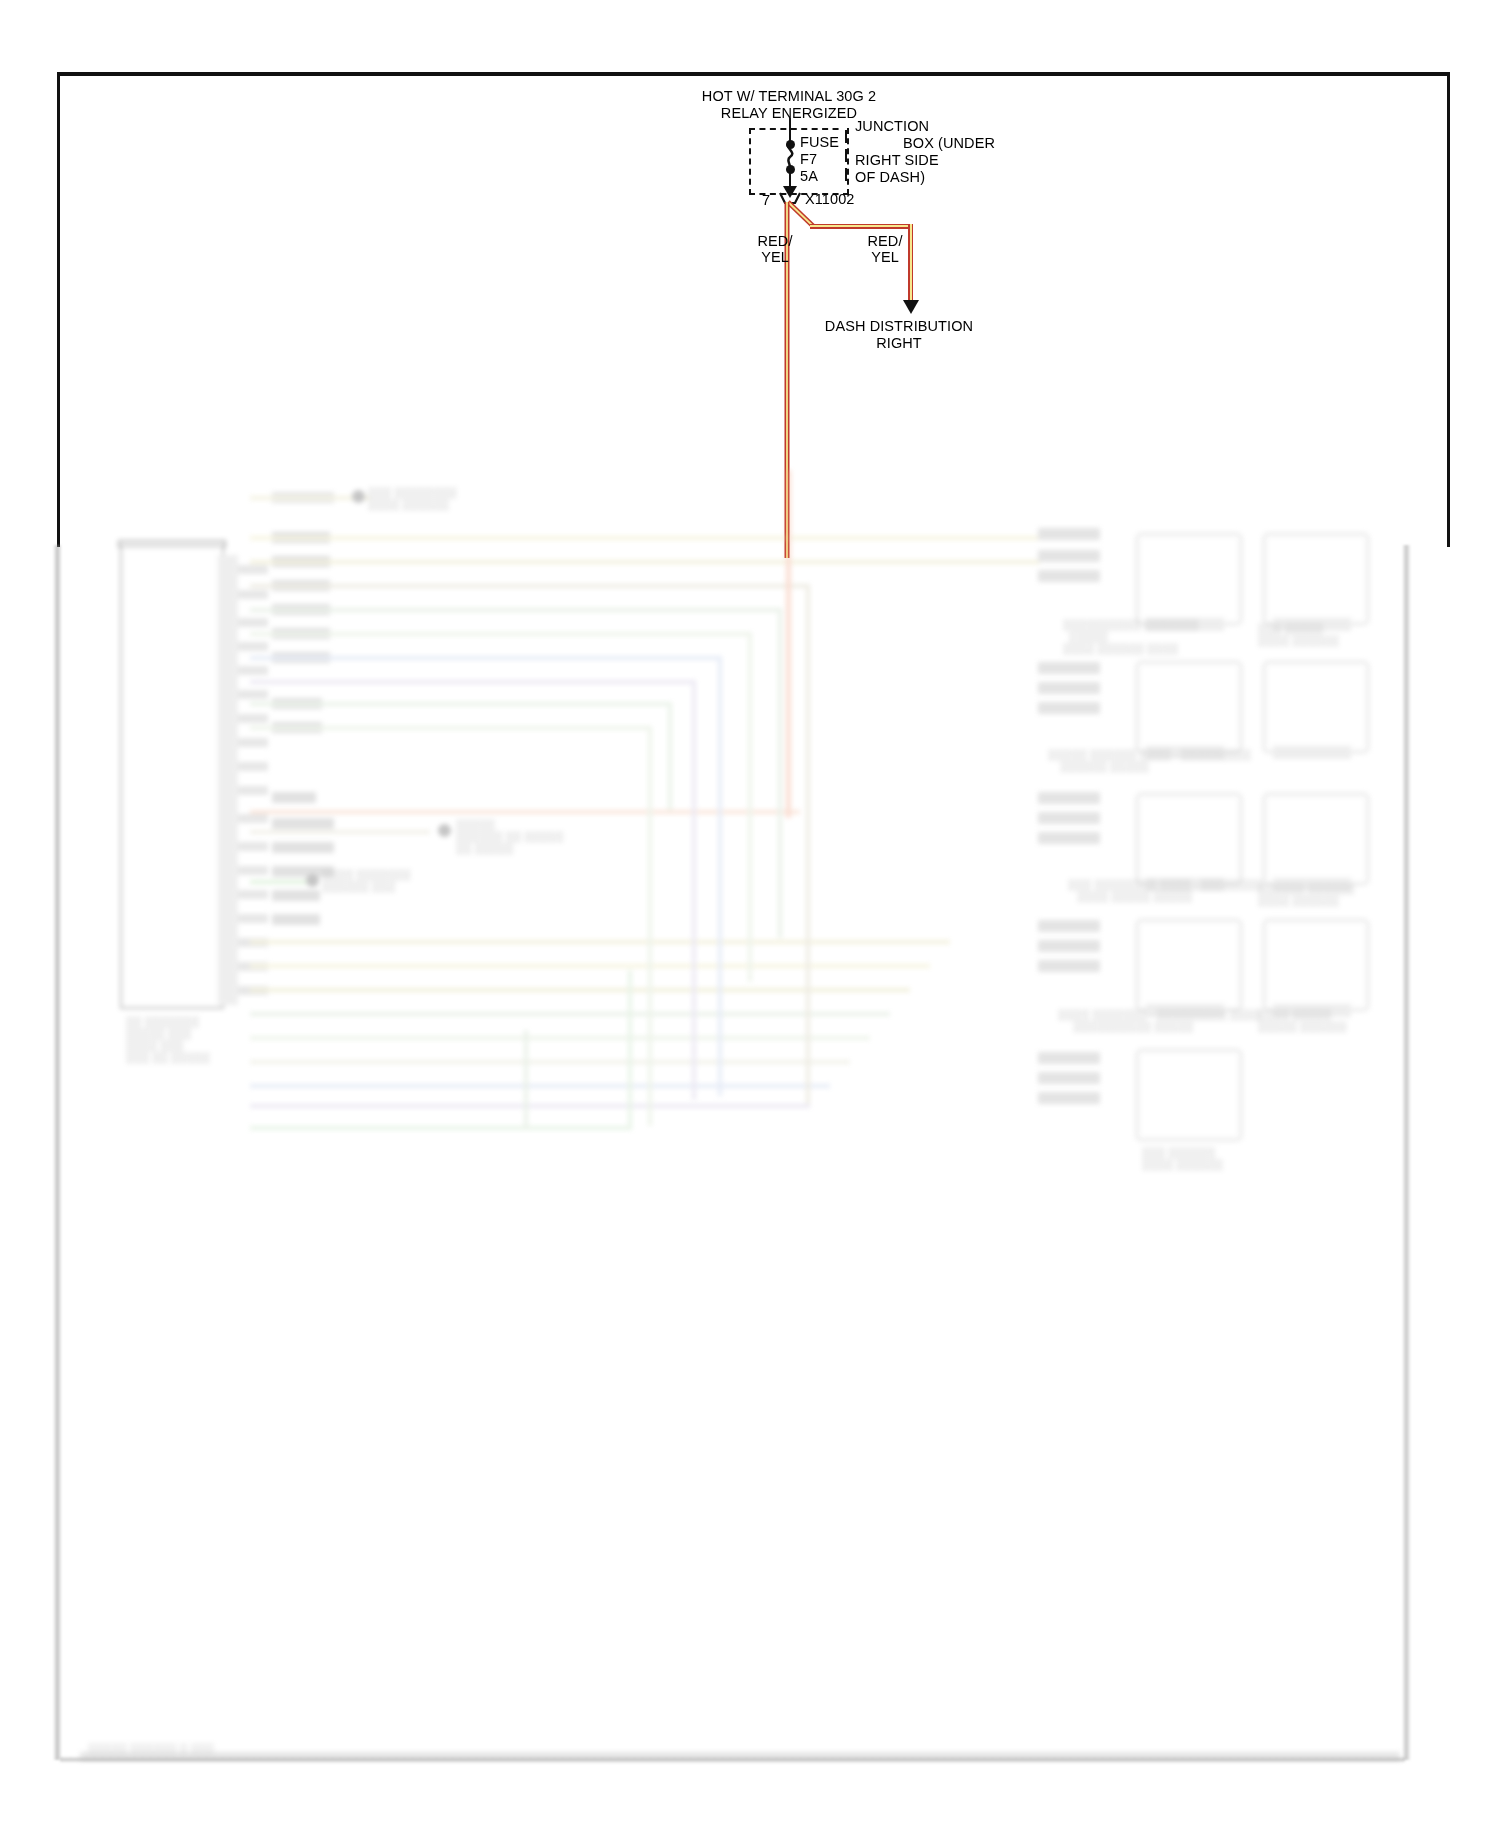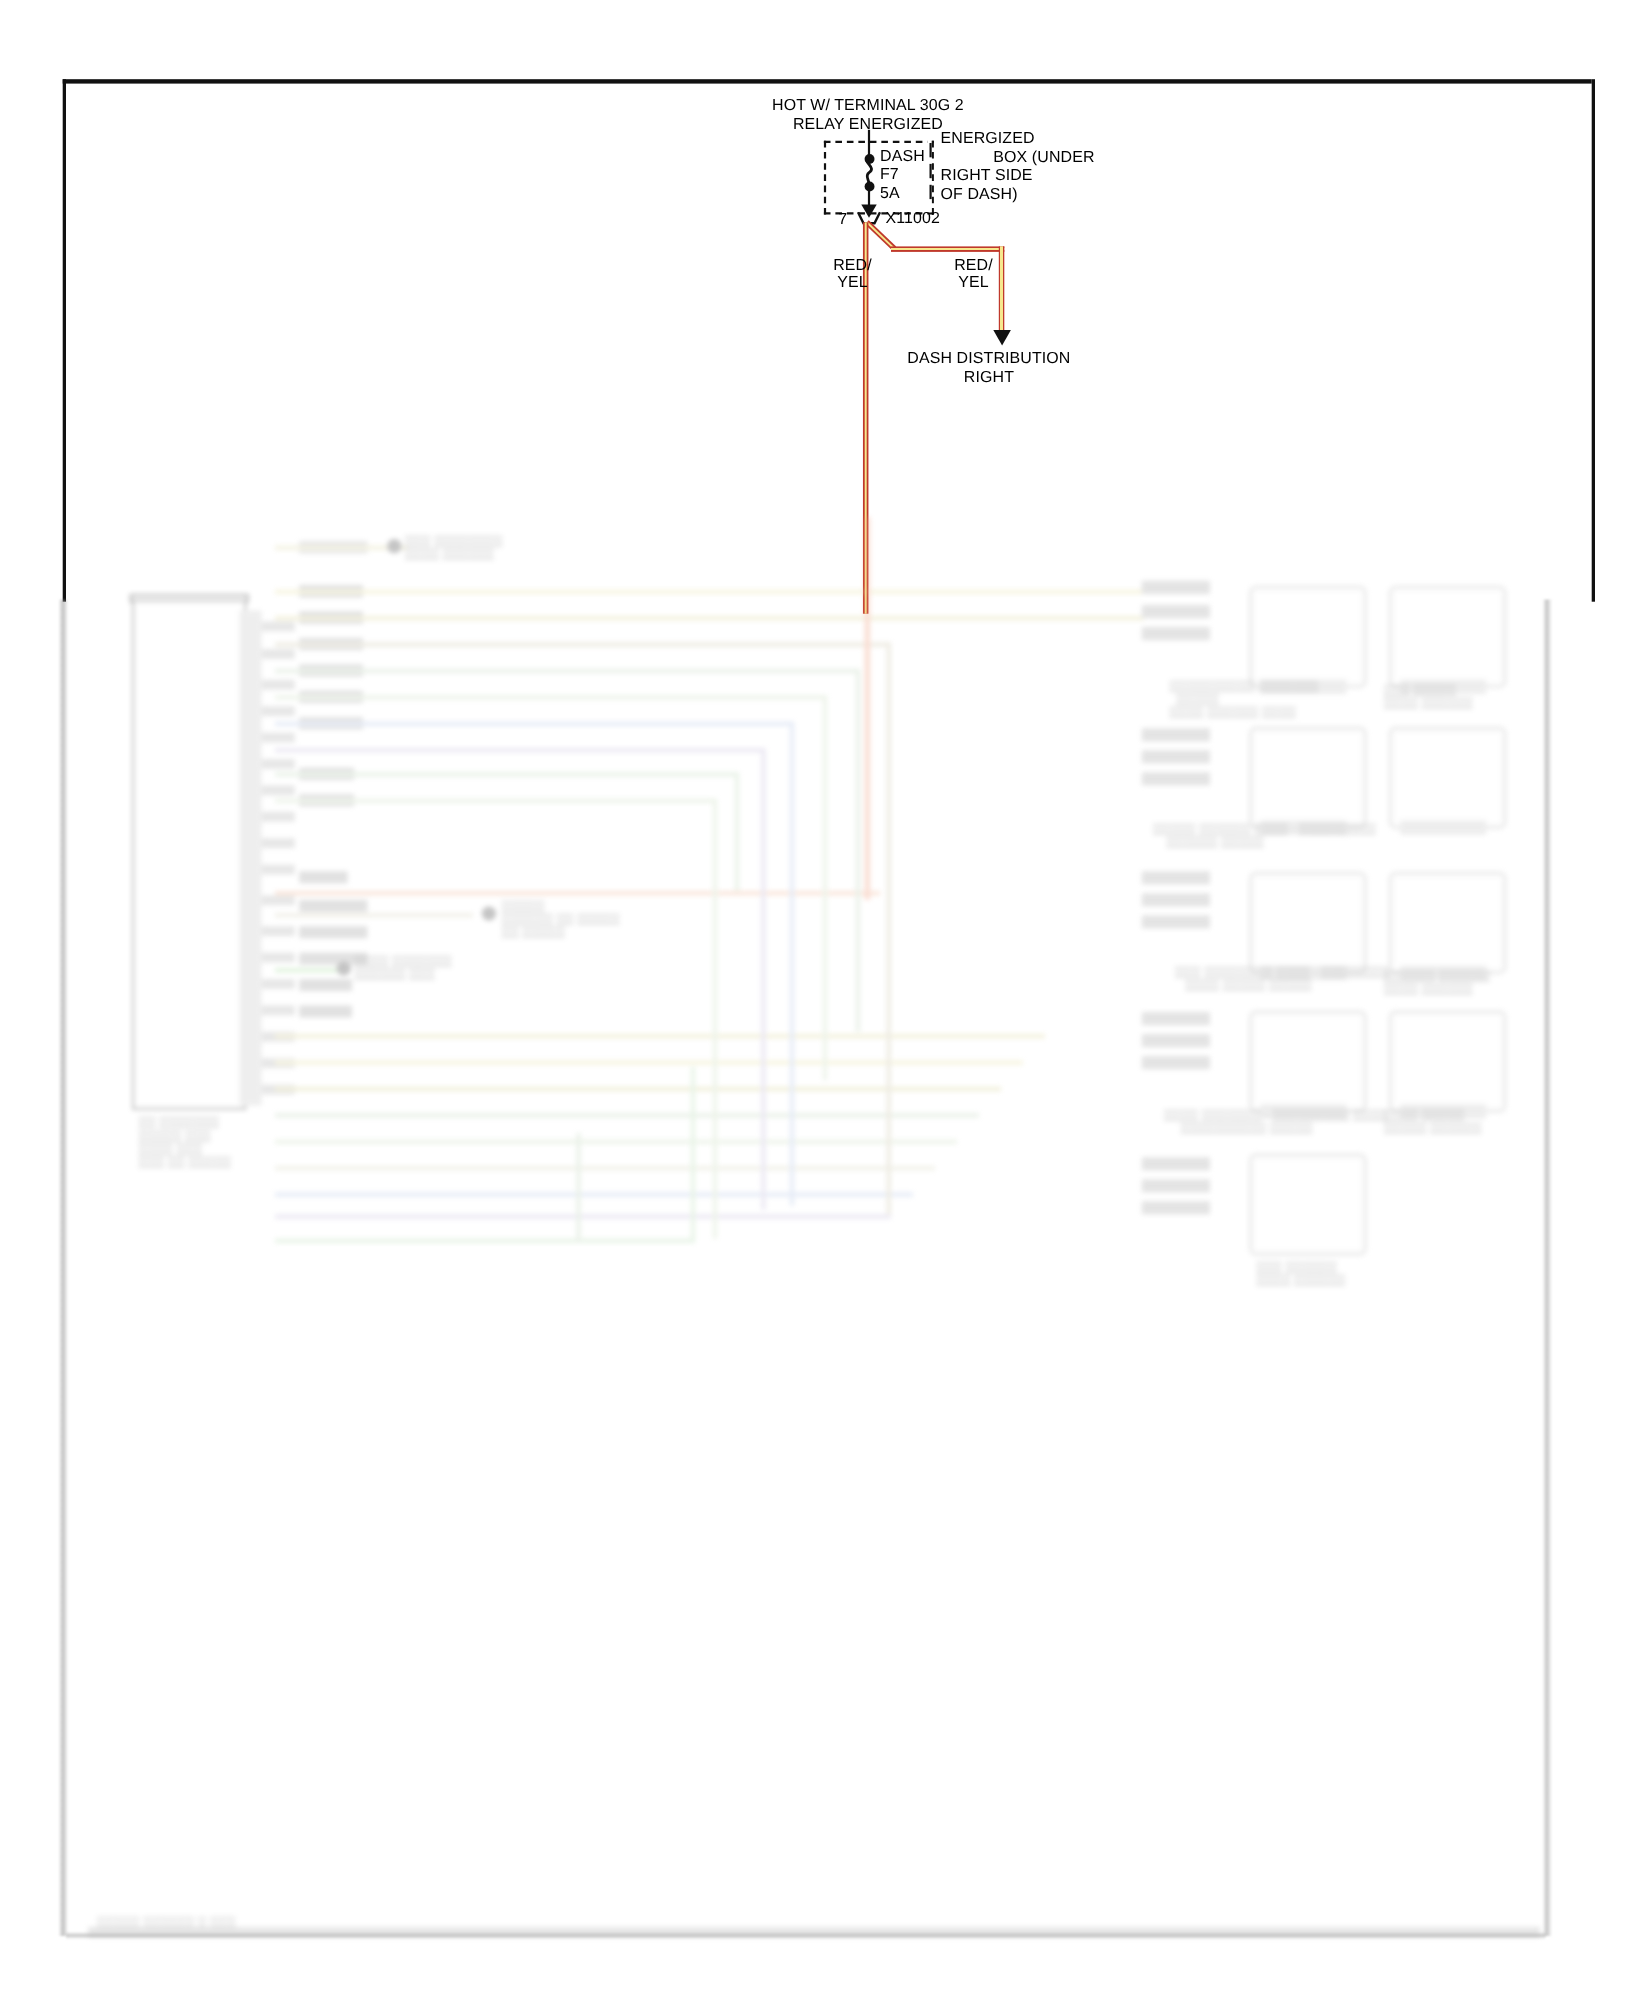--- a/index.html
+++ b/index.html
@@ -135,37 +135,37 @@
   <div class="frame-left-fade"></div>
   <div class="frame-right-fade"></div>
   <div class="frame-bottom-fade"></div>
 
   <div class="t c" style="left:789px;top:88px;">HOT W/ TERMINAL 30G 2</div>
   <div class="t c" style="left:789px;top:105px;">RELAY ENERGIZED</div>
 
   <div class="jbox"></div>
   <div class="jbox-open-right"></div>
 
-  <div class="t l" style="left:855px;top:118px;">ENERGIZED</div>
+  <div class="t l" style="left:855px;top:118px;">JUNCTION</div>
   <div class="t l" style="left:855px;top:135px;margin-left:48px;">BOX (UNDER</div>
   <div class="t l" style="left:855px;top:152px;">RIGHT SIDE</div>
   <div class="t l" style="left:855px;top:169px;text-align:right;">OF DASH)</div>
 
   <div style="position:absolute;left:845px;top:130px;width:0;height:13px;border-left:2.5px solid #111;"></div>
   <div style="position:absolute;left:845px;top:149px;width:0;height:13px;border-left:2.5px solid #111;"></div>
   <div style="position:absolute;left:845px;top:168px;width:0;height:13px;border-left:2.5px solid #111;"></div>
 
   <div class="lead-in"></div>
   <div class="fuse-dot a"></div>
   <svg class="fuse-svg" width="28" height="28" viewBox="0 0 28 28">
     <path d="M14 1 C 6 6, 22 11, 14 16 C 10 19, 14 22, 14 26" fill="none" stroke="#111" stroke-width="2.5"></path>
   </svg>
   <div class="fuse-dot b"></div>
 
-  <div class="t l" style="left:800px;top:134px;">DASH</div>
+  <div class="t l" style="left:800px;top:134px;">FUSE</div>
   <div class="t l" style="left:800px;top:151px;">F7</div>
   <div class="t l" style="left:800px;top:168px;">5A</div>
 
   <div class="lead-out"></div>
   <div class="arrow-down"></div>
 
   <svg class="conn-sym" width="22" height="14" viewBox="0 0 22 14">
     <path d="M1 1 L 6 11 L 16 11 L 21 1" fill="none" stroke="#111" stroke-width="2.2"></path>
   </svg>
   <div class="t l" style="left:762px;top:192px;">7</div>

